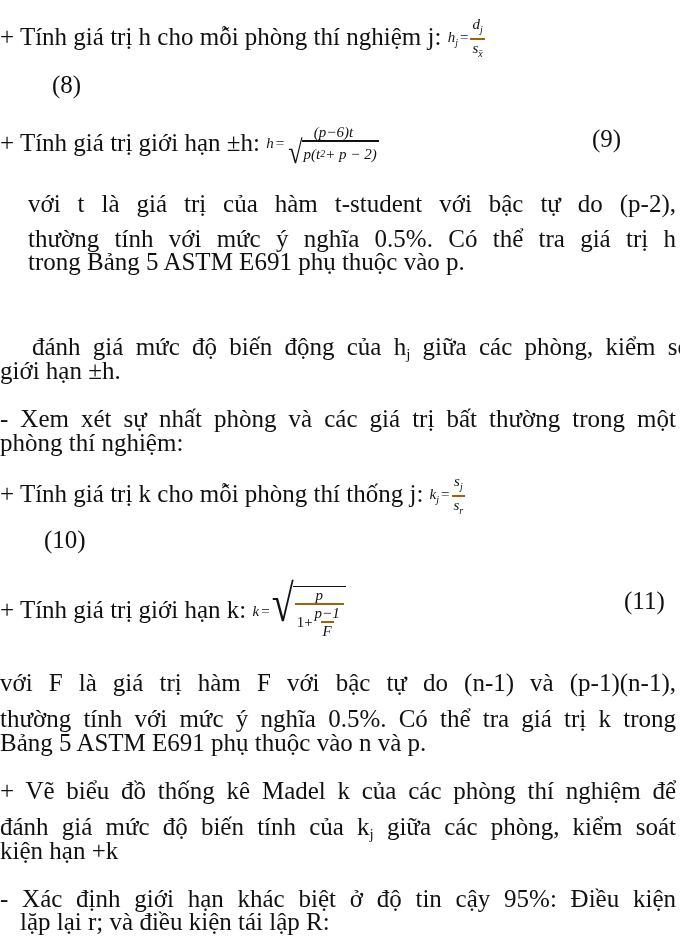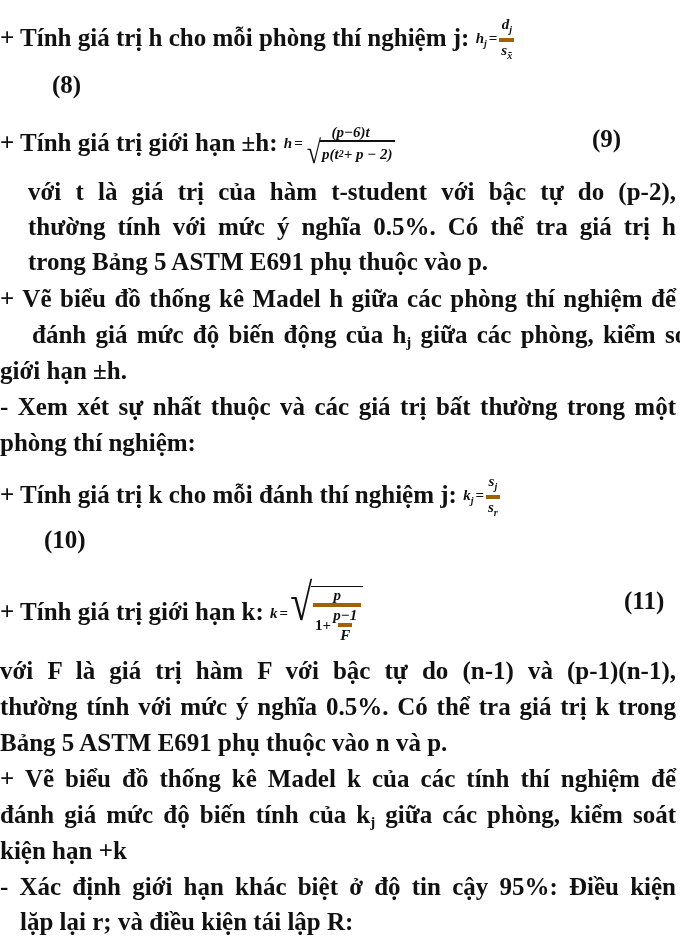--- a/index.html
+++ b/index.html
@@ -15,33 +15,33 @@
       font-family: "Liberation Serif", "DejaVu Serif", serif;
       color: #111111;
       font-size: 25px;
     }
     .page {
       position: absolute;
       left: 0;
       top: 0;
       width: 680px;
       height: 685px;
-      font-weight: bold;
     }
     .line {
       position: absolute;
       left: 0;
       width: 676px;
       white-space: nowrap;
       line-height: 30px;
     }
     .just {
       text-align: justify;
       text-align-last: justify;
       white-space: normal;
+      margin-top: 12px;
     }
     .indent { left: 28px; width: 648px; }
     .eqnum {
       position: absolute;
       line-height: 30px;
     }
     .math {
       font-style: italic;
       font-family: "Liberation Serif", "DejaVu Serif", serif;
       font-size: 15px;
@@ -49,21 +49,21 @@
       vertical-align: middle;
       position: relative;
     }
     .frac {
       display: inline-flex;
       flex-direction: column;
       align-items: center;
       vertical-align: middle;
     }
     .frac .num { padding: 0 2px; line-height: 16px; }
-    .frac .den { padding: 0 2px; line-height: 16px; border-top: 4px solid #a16207; }
+    .frac .den { padding: 0 2px; line-height: 16px; border-top: 2px solid #a16207; }
     .sub { font-size: 10px; vertical-align: -4px; }
     .sup { font-size: 10px; vertical-align: 6px; }
     .rm { font-style: normal; }
     .sqrt {
       display: inline-flex;
       align-items: stretch;
       vertical-align: middle;
     }
     .sqrt .radical {
       font-style: normal;
@@ -106,29 +106,28 @@
               </span>
             </span></span>
         </span></span>
   </div>
   <div class="eqnum" style="top:124px; left:592px;">(9)</div>
 
   <div class="line just indent" style="top:177px;">với t là giá trị của hàm t-student với bậc tự do (p-2),</div>
   <div class="line just indent" style="top:212px;">thường tính với mức ý nghĩa 0.5%. Có thể tra giá trị h</div>
   <div class="line indent" style="top:247px;">trong Bảng 5 ASTM E691 phụ thuộc vào p.</div>
 
-  <div class="line just" style="top:284px;">+ Vẽ biểu đồ thống kê Madel h giữa các phòng thí nghiệm để</div>
   <div class="line just" style="top:320px;padding-left:32px;"><span>đánh giá mức độ biến động của h</span><span class="sub" style="font-size:15px; vertical-align:-4px;">j</span><span> giữa các phòng, kiểm soát</span></div>
   <div class="line" style="top:356px;">giới hạn ±h.</div>
 
-  <div class="line just" style="top:392px;">- Xem xét sự nhất thuộc và các giá trị bất thường trong một</div>
+  <div class="line just" style="top:392px;">- Xem xét sự nhất phòng và các giá trị bất thường trong một</div>
   <div class="line" style="top:428px;">phòng thí nghiệm:</div>
 
   <div class="line" style="top:473px;">
-    <span>+ Tính giá trị k cho mỗi đánh thí nghiệm j: </span><span class="math"><span>k</span><span class="sub">j</span><span class="eq-sign">=</span><span class="frac">
+    <span>+ Tính giá trị k cho mỗi phòng thí thống j: </span><span class="math"><span>k</span><span class="sub">j</span><span class="eq-sign">=</span><span class="frac">
           <span class="num"><span>s</span><span class="sub">j</span></span>
           <span class="den"><span>s</span><span class="sub">r</span></span>
         </span></span>
   </div>
   <div class="eqnum" style="top:525px; left:44px;">(10)</div>
 
   <div class="line" style="top:586px;">
     <span>+ Tính giá trị giới hạn k: </span><span class="math"><span>k</span><span class="eq-sign">=</span><span class="sqrt">
           <span class="radical" style="font-size:40px; transform:scaleY(1.3);">√</span>
           <span class="radicand">
@@ -144,20 +143,20 @@
             </span>
           </span>
         </span></span>
   </div>
   <div class="eqnum" style="top:586px; left:584px;margin-left:40px;">(11)</div>
 
   <div class="line just" style="top:656px;">với F là giá trị hàm F với bậc tự do (n-1) và (p-1)(n-1),</div>
   <div class="line just" style="top:692px;">thường tính với mức ý nghĩa 0.5%. Có thể tra giá trị k trong</div>
   <div class="line" style="top:728px;">Bảng 5 ASTM E691 phụ thuộc vào n và p.</div>
 
-  <div class="line just" style="top:764px;">+ Vẽ biểu đồ thống kê Madel k của các tính thí nghiệm để</div>
+  <div class="line just" style="top:764px;">+ Vẽ biểu đồ thống kê Madel k của các phòng thí nghiệm để</div>
   <div class="line just" style="top:800px;"><span>đánh giá mức độ biến tính của k</span><span class="sub" style="font-size:15px; vertical-align:-4px;">j</span><span> giữa các phòng, kiểm soát</span></div>
   <div class="line" style="top:836px;">kiện hạn +k</div>
 
   <div class="line just" style="top:872px;">- Xác định giới hạn khác biệt ở độ tin cậy 95%: Điều kiện</div>
   <div class="line" style="top:907px;padding-left:20px;">lặp lại r; và điều kiện tái lập R:</div>
 
 </div>
 
 </body></html>

